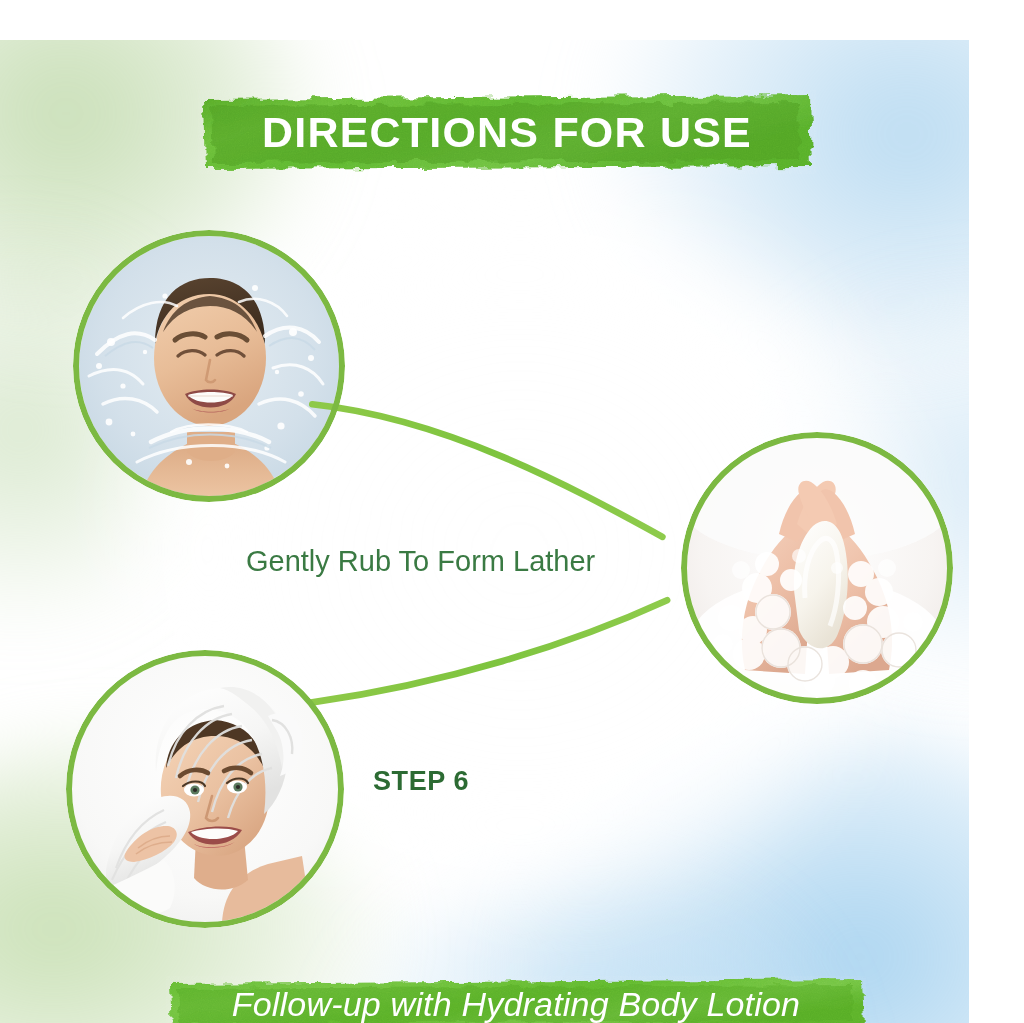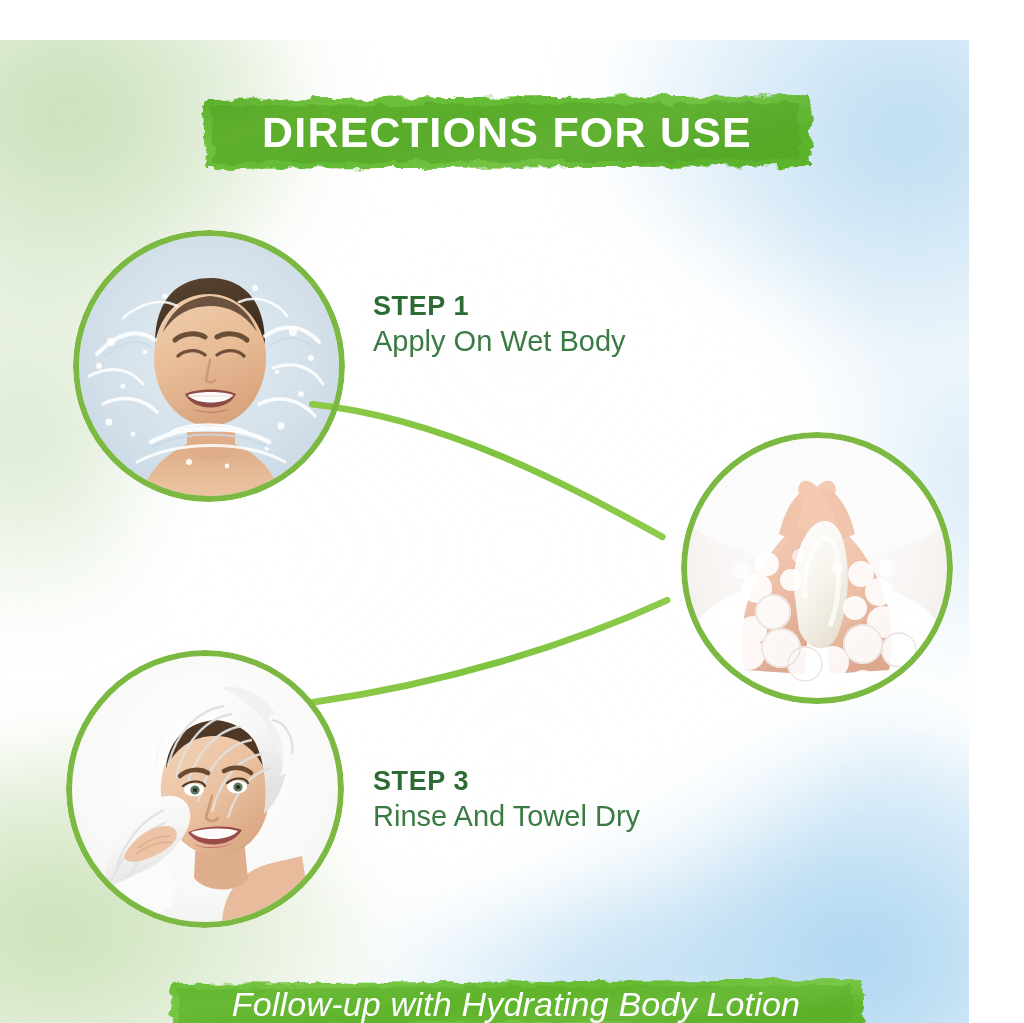--- a/index.html
+++ b/index.html
@@ -311,24 +311,20 @@
         <g fill="none" stroke="#c8dae6" stroke-opacity="0.8" stroke-width="2">
           <path d="M26,120 C46,104 60,102 74,112"></path>
           <path d="M190,110 C208,98 224,100 236,114"></path>
           <path d="M70,212 C108,194 154,194 192,212"></path>
         </g>
       </svg>
     </div>
     <div class="ring"></div>
   </div>
 
-  <div class="step" id="step-1">
-    <div class="step-label">STEP 1</div>
-    <div class="step-desc">Apply On Wet Body</div>
-  </div>
 
   <div class="photo-circle" id="circle-2">
     <div class="art">
       <svg viewBox="0 0 260 260">
         <defs>
           <radialGradient id="c2bg" cx="50%" cy="42%" r="72%">
             <stop offset="0%" stop-color="#ffffff"></stop>
             <stop offset="62%" stop-color="#f7f4f2"></stop>
             <stop offset="100%" stop-color="#ece5e2"></stop>
           </radialGradient>
@@ -399,20 +395,21 @@
           <circle cx="176" cy="206" r="19"></circle>
             <circle cx="212" cy="212" r="17"></circle>
           <circle cx="118" cy="226" r="17"></circle>
         </g>
       </svg>
     </div>
     <div class="ring"></div>
   </div>
 
   <div class="step" id="step-2">
+    <div class="step-desc">Gently Rub To Form Lather</div>
   </div>
 
   <div class="photo-circle" id="circle-3">
     <div class="art">
       <svg viewBox="0 0 266 266">
         <defs>
           <radialGradient id="c3bg" cx="50%" cy="40%" r="72%">
             <stop offset="0%" stop-color="#ffffff"></stop>
             <stop offset="70%" stop-color="#f8f8f7"></stop>
             <stop offset="100%" stop-color="#ededec"></stop>
@@ -491,22 +488,21 @@
         </g>
 
         <path d="M26,236 C44,228 70,216 92,204 C104,216 106,236 98,252
                  C84,262 48,264 26,256 Z" fill="#fbfbfa"></path>
       </svg>
     </div>
     <div class="ring"></div>
   </div>
 
   <div class="step" id="step-3">
-    <div class="step-label">STEP 3</div>
-    <div class="step-desc">Rinse And Towel Dry</div>
+    <div class="step-label">STEP 6</div>
   </div>
 
   <div class="banner" id="banner-bottom">
     <svg class="brush" viewBox="0 0 700 56" preserveAspectRatio="none">
       <defs>
         <filter id="rough2" x="-5%" y="-25%" width="110%" height="150%">
           <feTurbulence type="fractalNoise" baseFrequency="0.05 0.12" numOctaves="4" seed="11" result="n2"></feTurbulence>
           <feDisplacementMap in="SourceGraphic" in2="n2" scale="9" xChannelSelector="R" yChannelSelector="G"></feDisplacementMap>
         </filter>
         <filter id="grain2" x="0%" y="0%" width="100%" height="100%">

